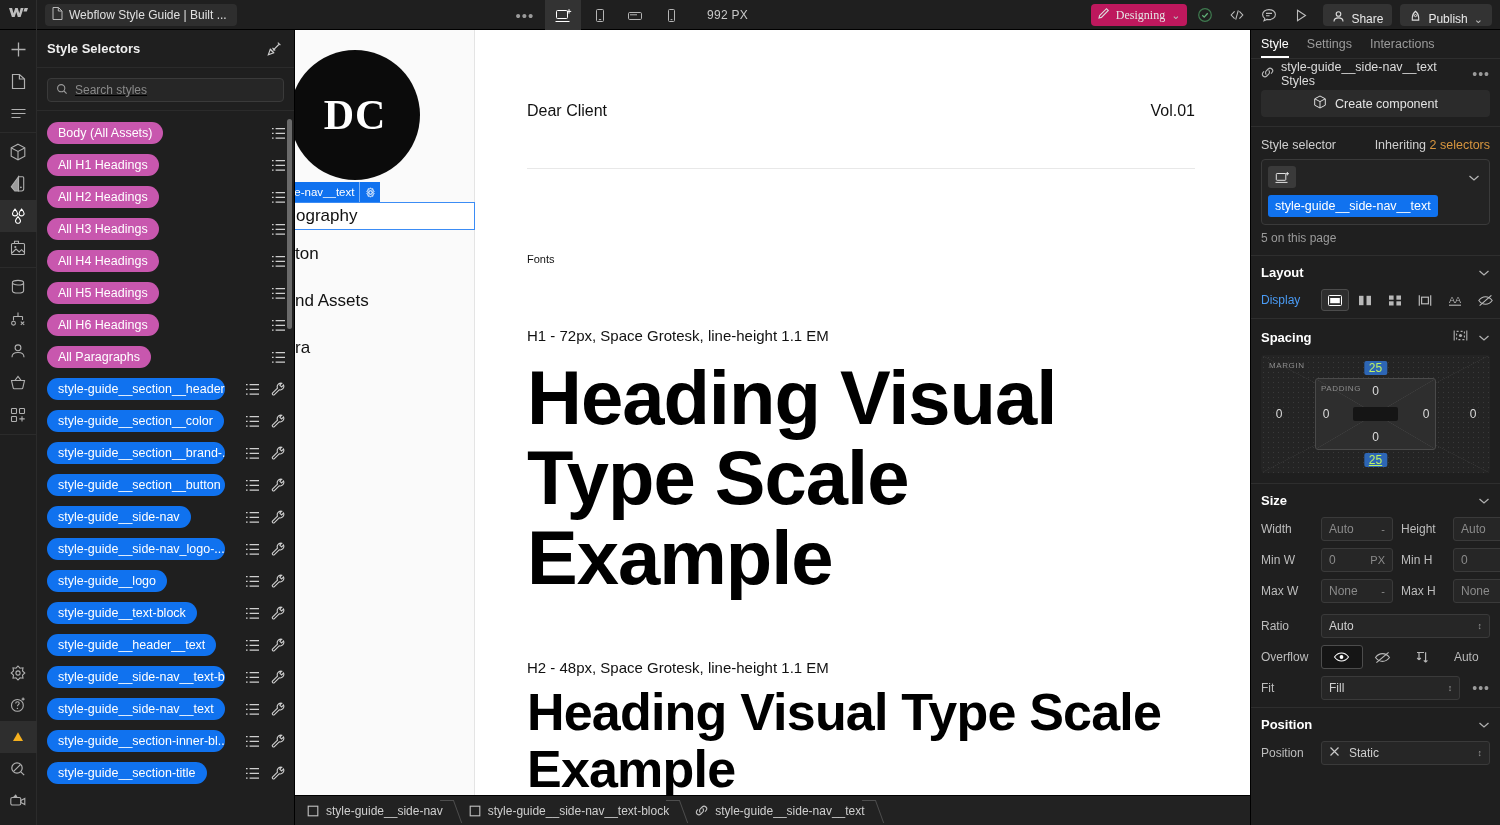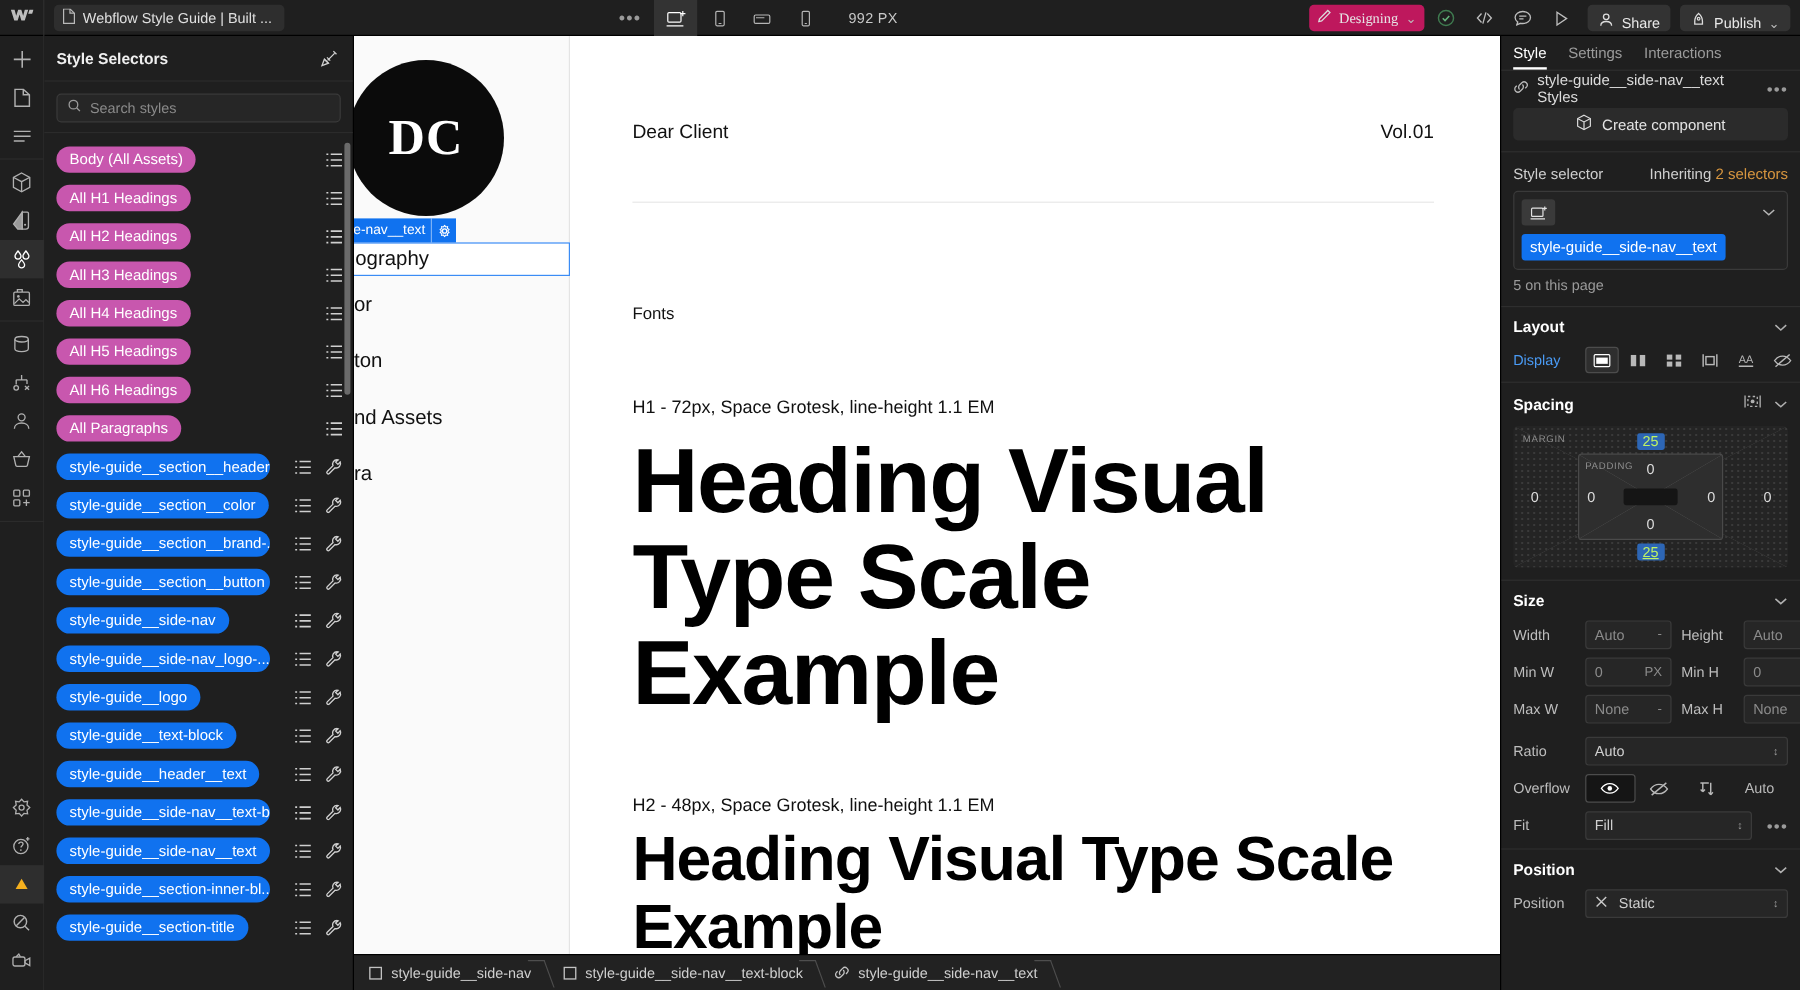--- a/index.html
+++ b/index.html
@@ -86,21 +86,21 @@
     display: flex; flex-direction: column;
   }
   .lp-head {
     height: 38px; display: flex; align-items: center; justify-content: space-between;
     padding: 0 12px 0 10px; border-bottom: 1px solid #2b2b2b;
   }
   .lp-title { color: #efefef; font-size: 13px; font-weight: bold; }
   .lp-searchwrap { padding: 10px 10px 8px 10px; border-bottom: 1px solid #2b2b2b; }
   .lp-search {
     height: 24px; background: #262626; border: 1px solid #3a3a3a; border-radius: 4px;
-    display: flex; align-items: center; gap: 7px; padding: 0 8px;
+    display: flex; align-items: center; gap: 7px; padding: 0 8px; text-decoration: underline;
   }
   .lp-search input {
     background: transparent; border: none; outline: none; color: #d8d8d8;
     font-size: 12px; font-family: inherit; width: 100%;
   }
   .lp-search input::placeholder { color: #8a8a8a; }
   .sel-list {
     flex: 1 1 auto; overflow: hidden; padding: 6px 0 0 0; position: relative;
   }
   .sel-row {
@@ -154,21 +154,21 @@
     white-space: nowrap; font-family: "Liberation Sans", sans-serif;
   }
   .cv-sel-tag .gear {
     border-left: 1px solid rgba(255,255,255,.45); padding-left: 5px;
     display: flex; align-items: center; height: 20px;
   }
   .cv-main { position: absolute; left: 180px; top: 0; right: 0; bottom: 0; padding: 0 55px 0 52px; }
   .cv-hdr { display: flex; justify-content: space-between; padding-top: 72px; }
   .cv-hdr span { font-size: 16px; color: #111; }
   .cv-rule { border-top: 1px solid #e8e8e8; margin-top: 48px; }
-  .cv-fonts { font-size: 14px; color: #111; margin-top: 84px; }
+  .cv-fonts { font-size: 11px; color: #111; margin-top: 84px; }
   .cv-specline { font-size: 15px; color: #111; margin-top: 62px; }
   .cv-h1 {
     font-size: 76px; line-height: 1.05; font-weight: bold; color: #000;
     letter-spacing: -1px; margin-top: 14px;
     font-family: "Liberation Sans", sans-serif;
   }
   .cv-h2 {
     font-size: 52px; line-height: 1.08; font-weight: bold; color: #000;
     letter-spacing: -0.8px; margin-top: 8px;
     font-family: "Liberation Sans", sans-serif;
@@ -857,23 +857,20 @@
               <span class="gear">
                 <svg width="11" height="11" viewBox="0 0 11 11">
                   <circle cx="5.5" cy="5.5" r="1.8" fill="none" stroke="#fff" stroke-width="1.1"></circle>
                   <path d="M5.5.8l.9 1.3 1.6-.3-.2 1.6 1.4.8-1 1.3 1 1.3-1.4.8.2 1.6-1.6-.3-.9 1.3-.9-1.3-1.6.3.2-1.6-1.4-.8 1-1.3-1-1.3 1.4-.8-.2-1.6 1.6.3L5.5.8z" fill="none" stroke="#fff" stroke-width=".9"></path>
                 </svg>
               </span>
             </div>
             <span>ography</span>
           </div>
           <div class="cv-navitem">
-            <span>or</span>
-          </div>
-          <div class="cv-navitem">
             <span>ton</span>
           </div>
           <div class="cv-navitem">
             <span>nd Assets</span>
           </div>
           <div class="cv-navitem">
             <span>ra</span>
           </div>
         </div>
     </div>

